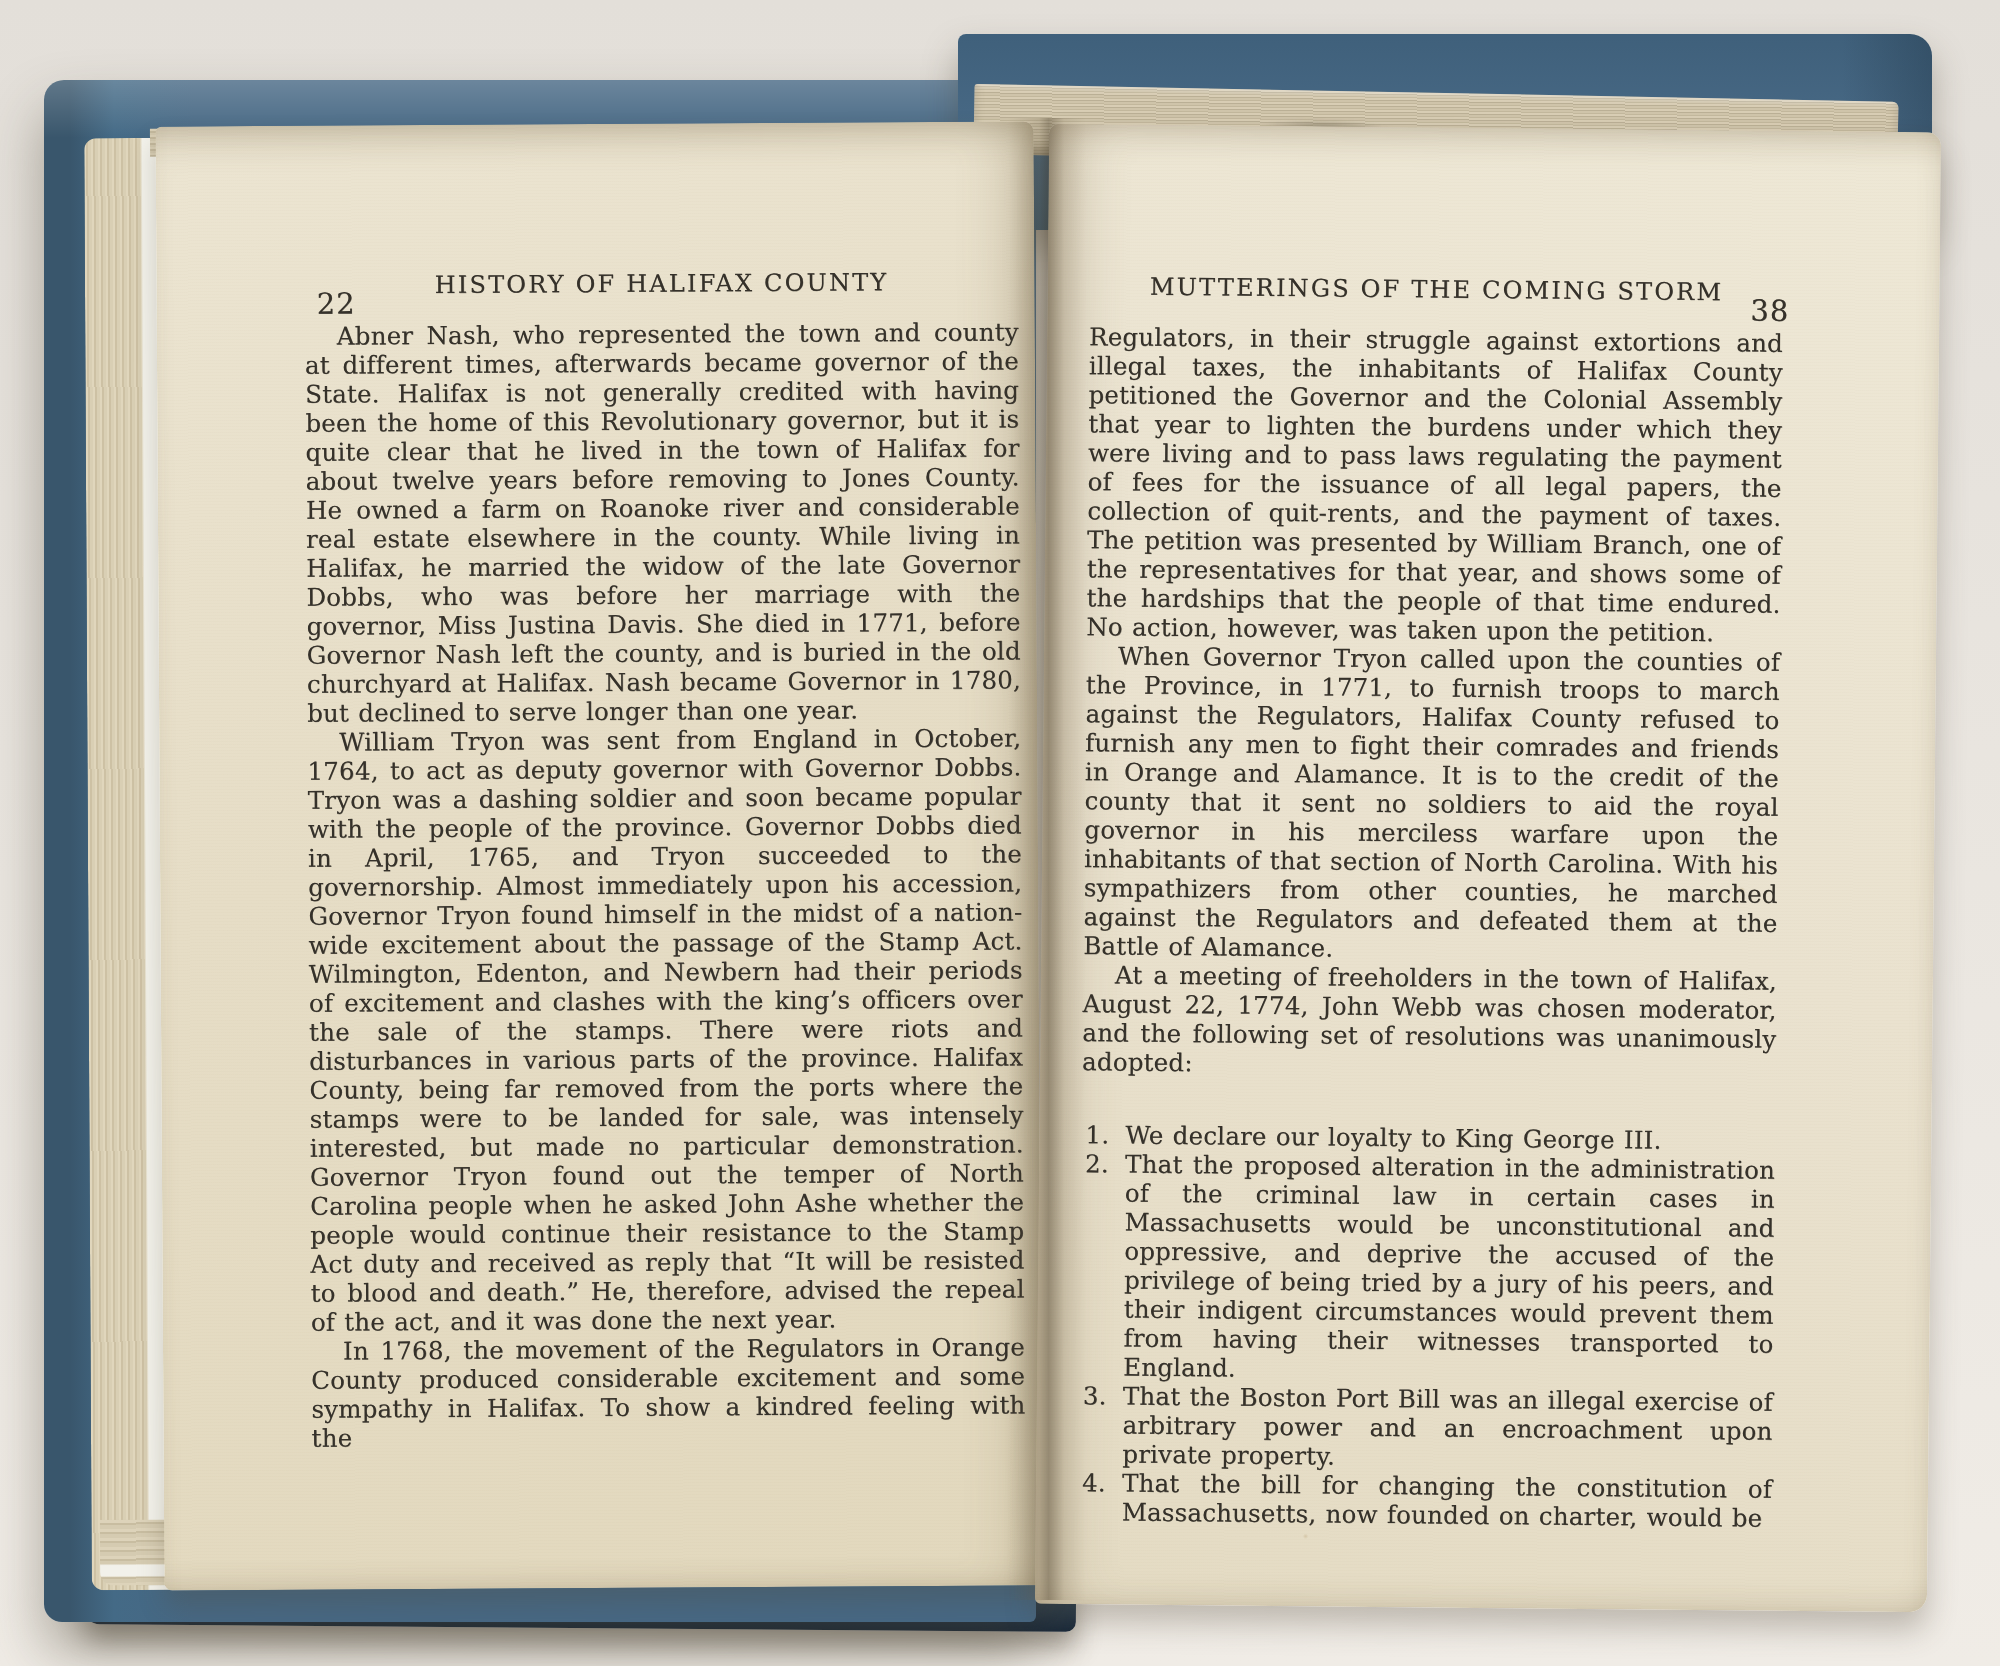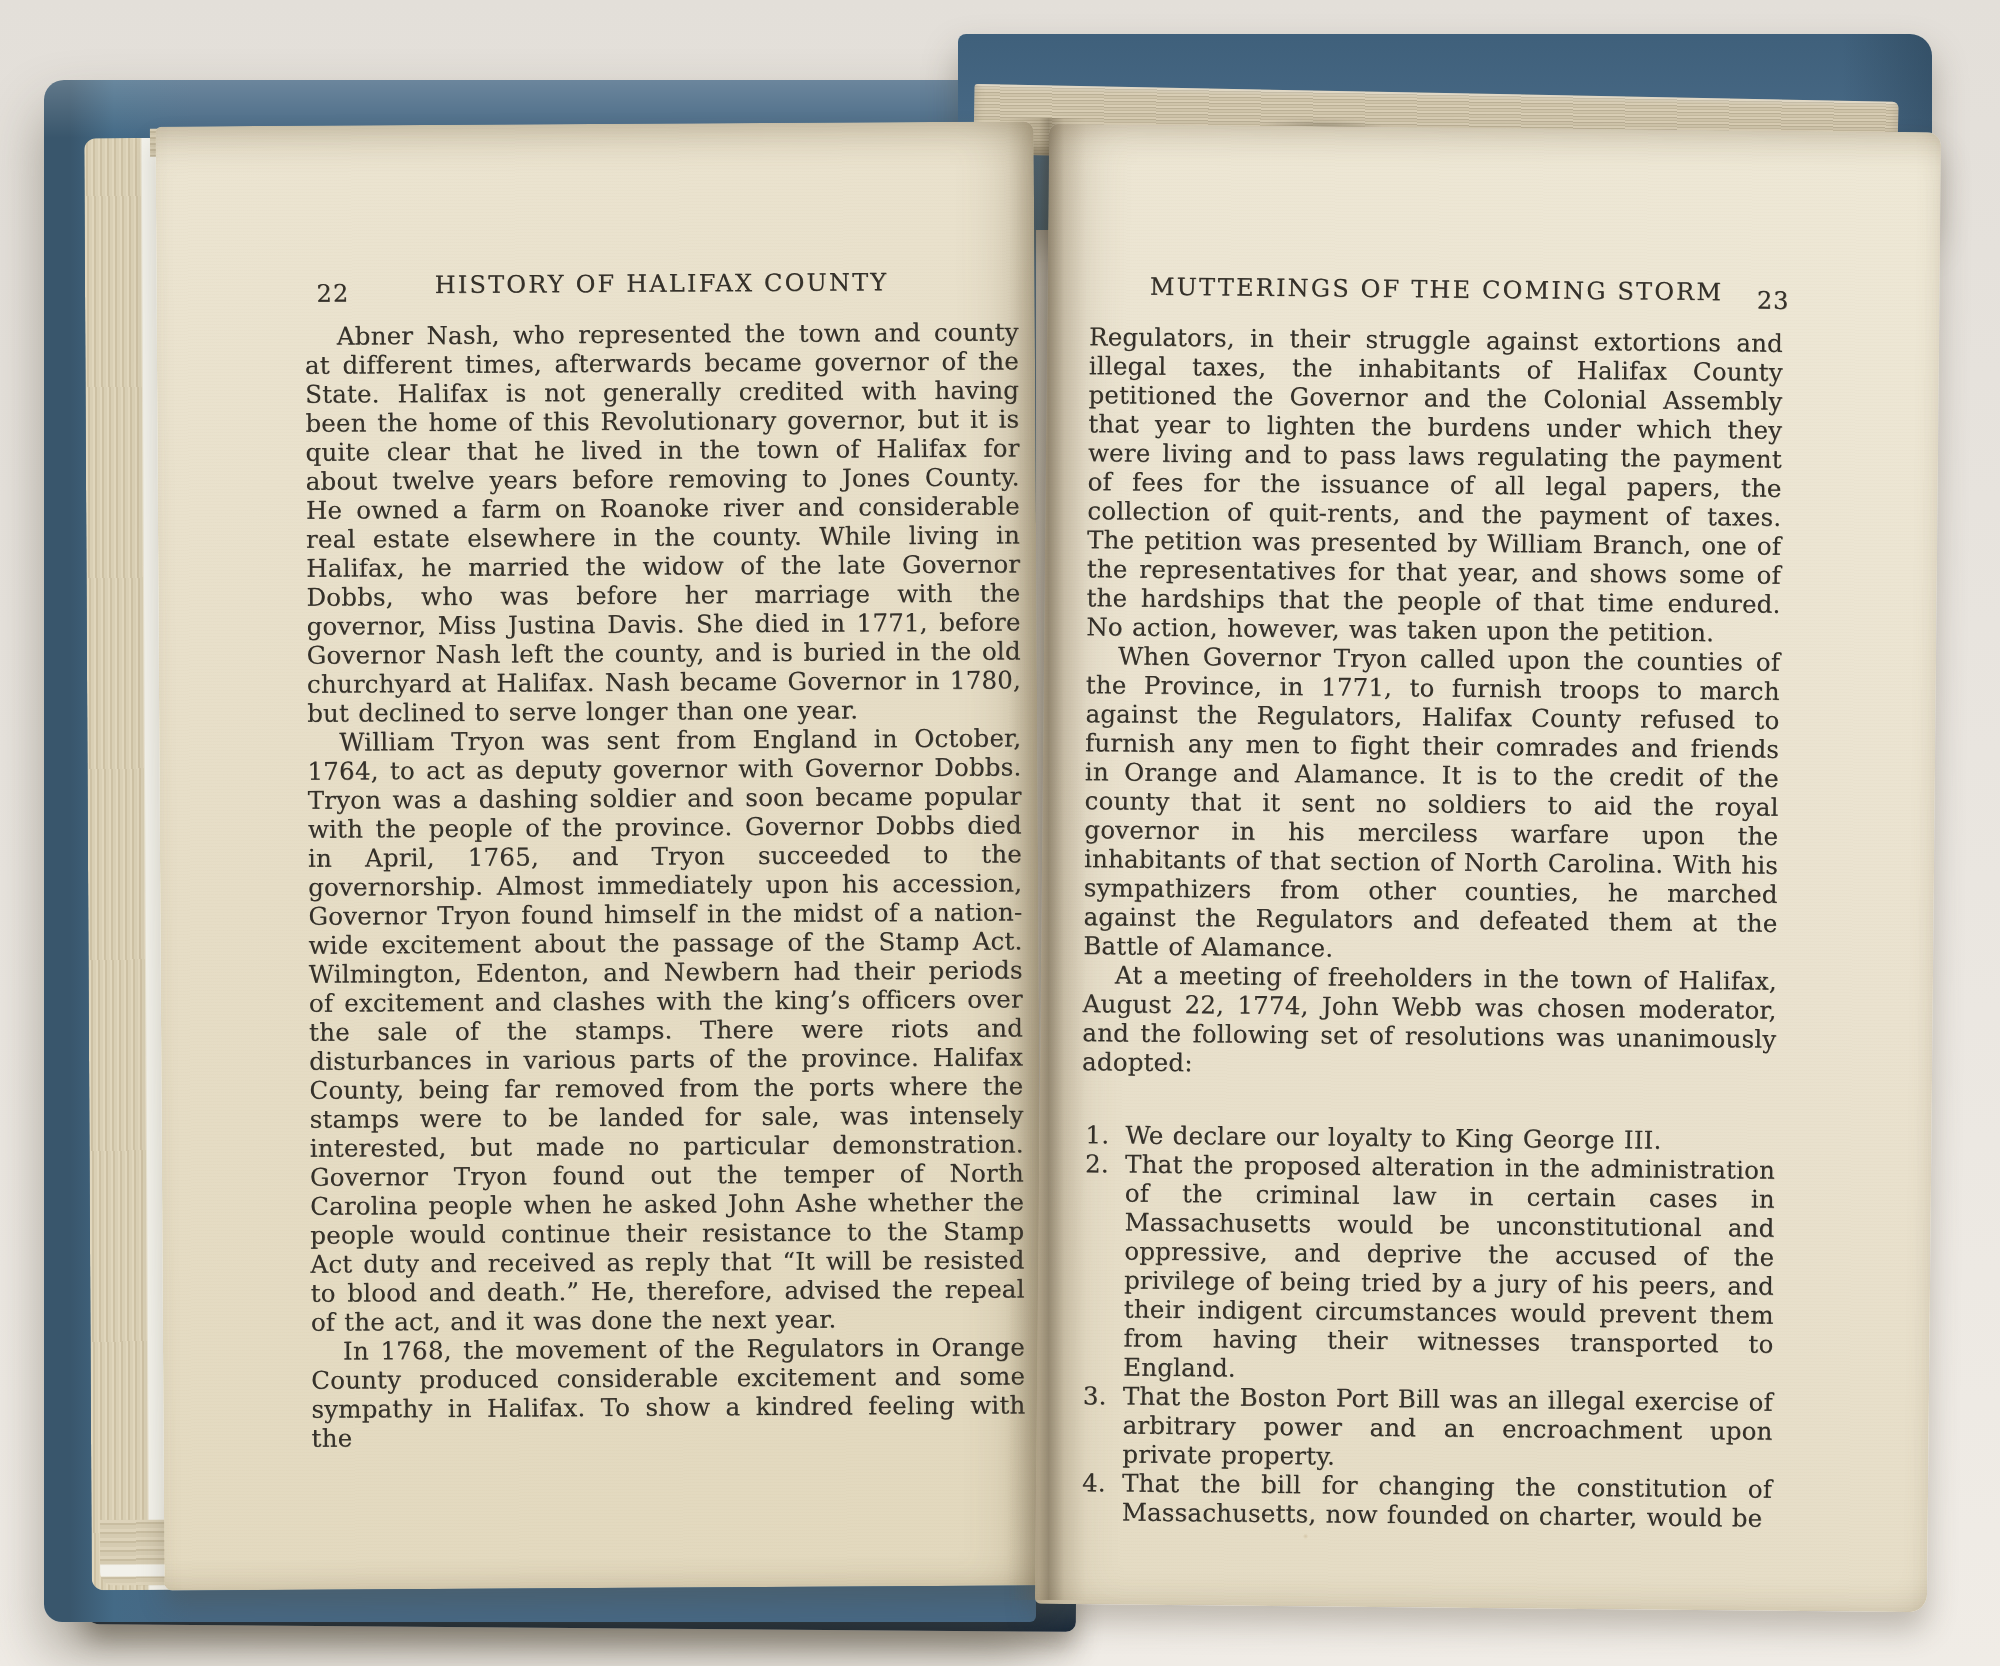--- a/index.html
+++ b/index.html
@@ -108,21 +108,21 @@
   
   .page-content{position:absolute;}
   .left-page .page-content{left:148px; top:146px; width:714px;}
   .right-page .page-content{left:42px; top:148px; width:694px;}
 
   .header-row{position:relative; height:38px;}
   .running-title{
     text-align:center; font-size:24px; letter-spacing:2.2px; white-space:nowrap;
     text-shadow:.3px .3px .4px rgba(53,49,42,.55);
   }
-  .pageno{position:absolute; top:8px; font-size:24px; letter-spacing:1px;
+  .pageno{position:absolute; top:15px; font-size:29px; letter-spacing:1px;
     text-shadow:.3px .3px .4px rgba(53,49,42,.55);}
   .pageno-left{left:12px;}
   .pageno-right{right:-6px;}
 
   .page-body{
     margin-top:12px; font-size:24.5px; line-height:29px;
     text-align:justify; letter-spacing:.2px; word-spacing:1.2px;
     text-shadow:.3px .3px .4px rgba(53,49,42,.5);
   }
   .page-body p{text-indent:32px;}
@@ -161,21 +161,21 @@
         <p>William Tryon was sent from England in October, 1764, to act as deputy governor with Governor Dobbs. Tryon was a dashing soldier and soon became popular with the people of the province. Governor Dobbs died in April, 1765, and Tryon succeeded to the governorship. Almost immediately upon his accession, Governor Tryon found himself in the midst of a nation-wide excitement about the passage of the Stamp Act. Wilmington, Edenton, and Newbern had their periods of excitement and clashes with the king’s officers over the sale of the stamps. There were riots and disturbances in various parts of the province. Halifax County, being far removed from the ports where the stamps were to be landed for sale, was intensely interested, but made no particular demonstration. Governor Tryon found out the temper of North Carolina people when he asked John Ashe whether the people would continue their resistance to the Stamp Act duty and received as reply that “It will be resisted to blood and death.” He, therefore, advised the repeal of the act, and it was done the next year.</p>
         <p>In 1768, the movement of the Regulators in Orange County produced considerable excitement and some sympathy in Halifax. To show a kindred feeling with the</p>
       </div>
     </div>
   </div>
 
   <div class="page right-page">
     <div class="page-content">
       <div class="header-row">
         <div class="running-title">MUTTERINGS OF THE COMING STORM</div>
-        <span class="pageno pageno-right">23</span>
+        <span class="pageno pageno-right">38</span>
       </div>
       <div class="page-body">
         <p class="no-indent">Regulators, in their struggle against extortions and illegal taxes, the inhabitants of Halifax County petitioned the Governor and the Colonial Assembly that year to lighten the burdens under which they were living and to pass laws regulating the payment of fees for the issuance of all legal papers, the collection of quit-rents, and the payment of taxes. The petition was presented by William Branch, one of the representatives for that year, and shows some of the hardships that the people of that time endured. No action, however, was taken upon the petition.</p>
         <p>When Governor Tryon called upon the counties of the Province, in 1771, to furnish troops to march against the Regulators, Halifax County refused to furnish any men to fight their comrades and friends in Orange and Alamance. It is to the credit of the county that it sent no soldiers to aid the royal governor in his merciless warfare upon the inhabitants of that section of North Carolina. With his sympathizers from other counties, he marched against the Regulators and defeated them at the Battle of Alamance.</p>
         <p>At a meeting of freeholders in the town of Halifax, August 22, 1774, John Webb was chosen moderator, and the following set of resolutions was unanimously adopted:</p>
 
         <ol class="resolutions">
           <li class="res-item">
             <span class="res-num">1.</span>
             <span class="res-text">We declare our loyalty to King George III.</span>

